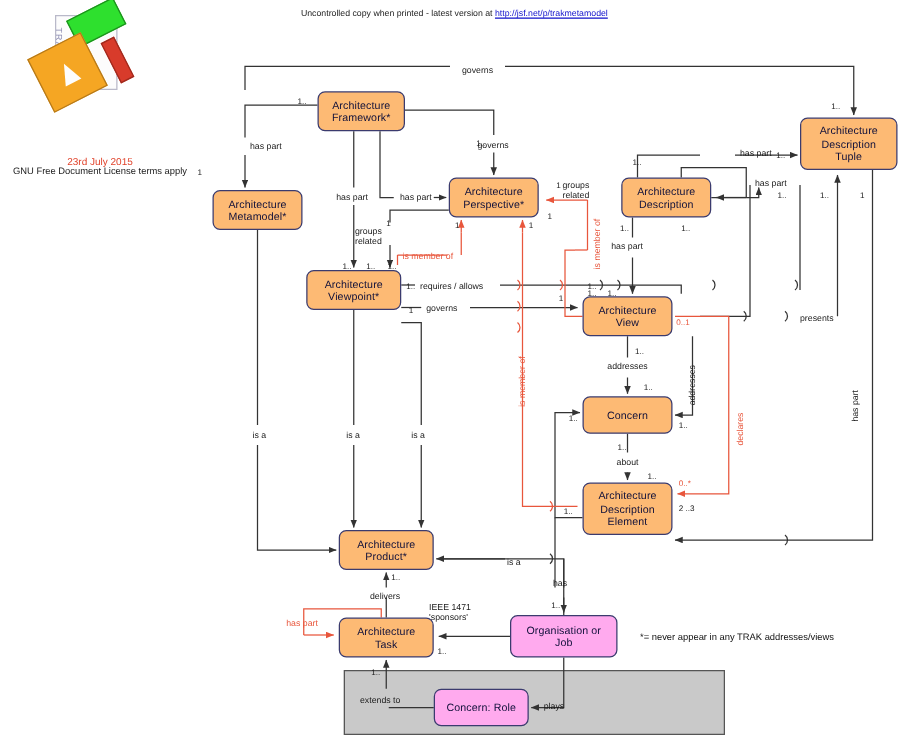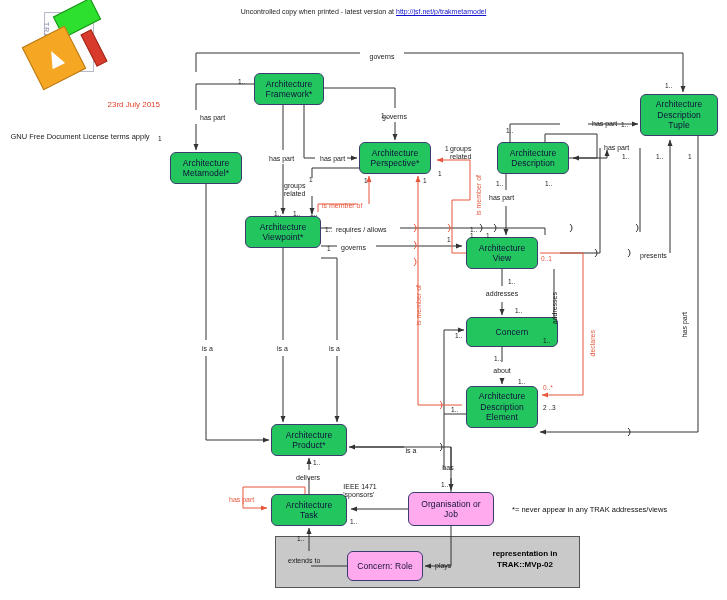--- a/index.html
+++ b/index.html
@@ -3,21 +3,21 @@
 <meta charset="utf-8">
 <style>
   html,body{margin:0;padding:0;background:#ffffff;}
   body{width:727px;height:600px;position:relative;overflow:hidden;
        font-family:"Liberation Sans","DejaVu Sans",sans-serif;color:#1a1a1a;}
   #canvas{position:absolute;left:0;top:0;width:727px;height:600px;}
   svg.layer{position:absolute;left:0;top:0;width:727px;height:600px;overflow:visible;}
   .node{position:absolute;box-sizing:border-box;border:1px solid #333355;border-radius:6px;
         display:flex;align-items:center;justify-content:center;text-align:center;
         font-size:8.5px;line-height:10.5px;letter-spacing:.1px;}
-  .node.blue{background:#22c55e;border-color:#3b3b6e;color:#10103a;}
+  .node.blue{background:#fdba74;border-color:#3b3b6e;color:#10103a;}
   .node.pink{background:#ffaaee;border-color:#3b3b6e;color:#10103a;}
   .lbl{position:absolute;font-size:7px;line-height:8px;color:#1a1a1a;white-space:nowrap;}
   .lbl.m{font-size:6.5px;}
   .lbl.red{color:#e8563c;}
   .lbl.ctr{transform:translateX(-50%);}
   .lbl.vert{transform-origin:0 0;}
   .grayband{position:absolute;background:#c9c9c9;border:1px solid #555;box-sizing:border-box;}
   #logo{position:absolute;}
   #logo .sheet{position:absolute;left:44px;top:12px;width:48px;height:58px;
        background:#fcfcfc;border:1px solid #b9b9c9;}
@@ -26,21 +26,21 @@
   #logo .green{position:absolute;left:56px;top:6px;width:40px;height:22px;background:#2ee02e;
        border:1px solid #1d8f1d;transform:rotate(-27deg);}
   #logo .red{position:absolute;left:88px;top:30px;width:10px;height:34px;background:#d83b2b;
        border:1px solid #9e2a1e;transform:rotate(-27deg);}
   #logo .orange{position:absolute;left:30px;top:34px;width:46px;height:46px;background:#f5a623;
        border:1px solid #b5791a;transform:rotate(-27deg);}
   #logo .arrow{position:absolute;left:48px;top:50px;width:0;height:0;transform:rotate(-27deg);
        border-left:7px solid transparent;border-right:7px solid transparent;border-bottom:17px solid #fdfdfd;}
   .ttl{position:absolute;text-align:center;width:160px;left:0;}
   #ttl1{top:96px;font-size:13px;font-weight:bold;color:#111;}
-  #ttl2{top:100px;font-size:8px;color:#e0422a;text-align:right;}
+  #ttl2{top:125px;font-size:8px;color:#e0422a;}
   #ttl3{top:132px;font-size:7.5px;color:#222;line-height:10px;}
   #hdr{position:absolute;left:0;top:8px;width:727px;text-align:center;font-size:7px;color:#222;}
   #hdr a{color:#1111cc;}
   #footnote{position:absolute;left:512px;top:505px;font-size:7.5px;color:#111;}
   #repr{position:absolute;left:470px;top:548px;width:110px;text-align:center;
         font-size:8px;font-weight:bold;line-height:11px;color:#000;}
 </style>
 </head>
 <body>
 
@@ -55,21 +55,20 @@
     <div class="sheetword">TRAK</div>
     <div class="green"></div>
     <div class="red"></div>
     <div class="orange"></div>
     <div class="arrow"></div>
   </div>
   <div class="ttl" id="ttl2">23rd July 2015</div>
   <div class="ttl" id="ttl3">GNU Free Document License terms apply</div>
 
   <div class="grayband" style="left: 275px; top: 536px; width: 305px; height: 52px;"></div>
-  <div id="repr">representation in<br>TRAK::MVp-02</div>
   <div id="footnote">*= never appear in any TRAK addresses/views</div>
 
   <svg class="layer" id="edges">
     <defs>
       <marker id="ahB" markerWidth="7" markerHeight="7" refX="6.2" refY="2.6" orient="auto">
         <path d="M0,0 L6.4,2.6 L0,5.2 z" fill="#333"></path>
       </marker>
       <marker id="ahR" markerWidth="7" markerHeight="7" refX="6.2" refY="2.6" orient="auto">
         <path d="M0,0 L6.4,2.6 L0,5.2 z" fill="#e8563c"></path>
       </marker>
@@ -217,21 +216,21 @@
       </div>
       <div class="node blue" style="left: 640px; top: 94px; width: 78px; height: 42px;">
         <span>Architecture<br>Description<br>Tuple</span>
       </div>
       <div class="node blue" style="left: 245px; top: 216px; width: 76px; height: 32px;">
         <span>Architecture<br>Viewpoint*</span>
       </div>
       <div class="node blue" style="left: 466px; top: 237px; width: 72px; height: 32px;">
         <span>Architecture<br>View</span>
       </div>
-      <div class="node blue" style="left: 466px; top: 317px; width: 92px; height: 30px;">
+      <div class="node blue" style="left: 466px; top: 317px; width: 72px; height: 30px;">
         <span>Concern</span>
       </div>
       <div class="node blue" style="left: 466px; top: 386px; width: 72px; height: 42px;">
         <span>Architecture<br>Description<br>Element</span>
       </div>
       <div class="node blue" style="left: 271px; top: 424px; width: 76px; height: 32px;">
         <span>Architecture<br>Product*</span>
       </div>
       <div class="node blue" style="left: 271px; top: 494px; width: 76px; height: 32px;">
         <span>Architecture<br>Task</span>

